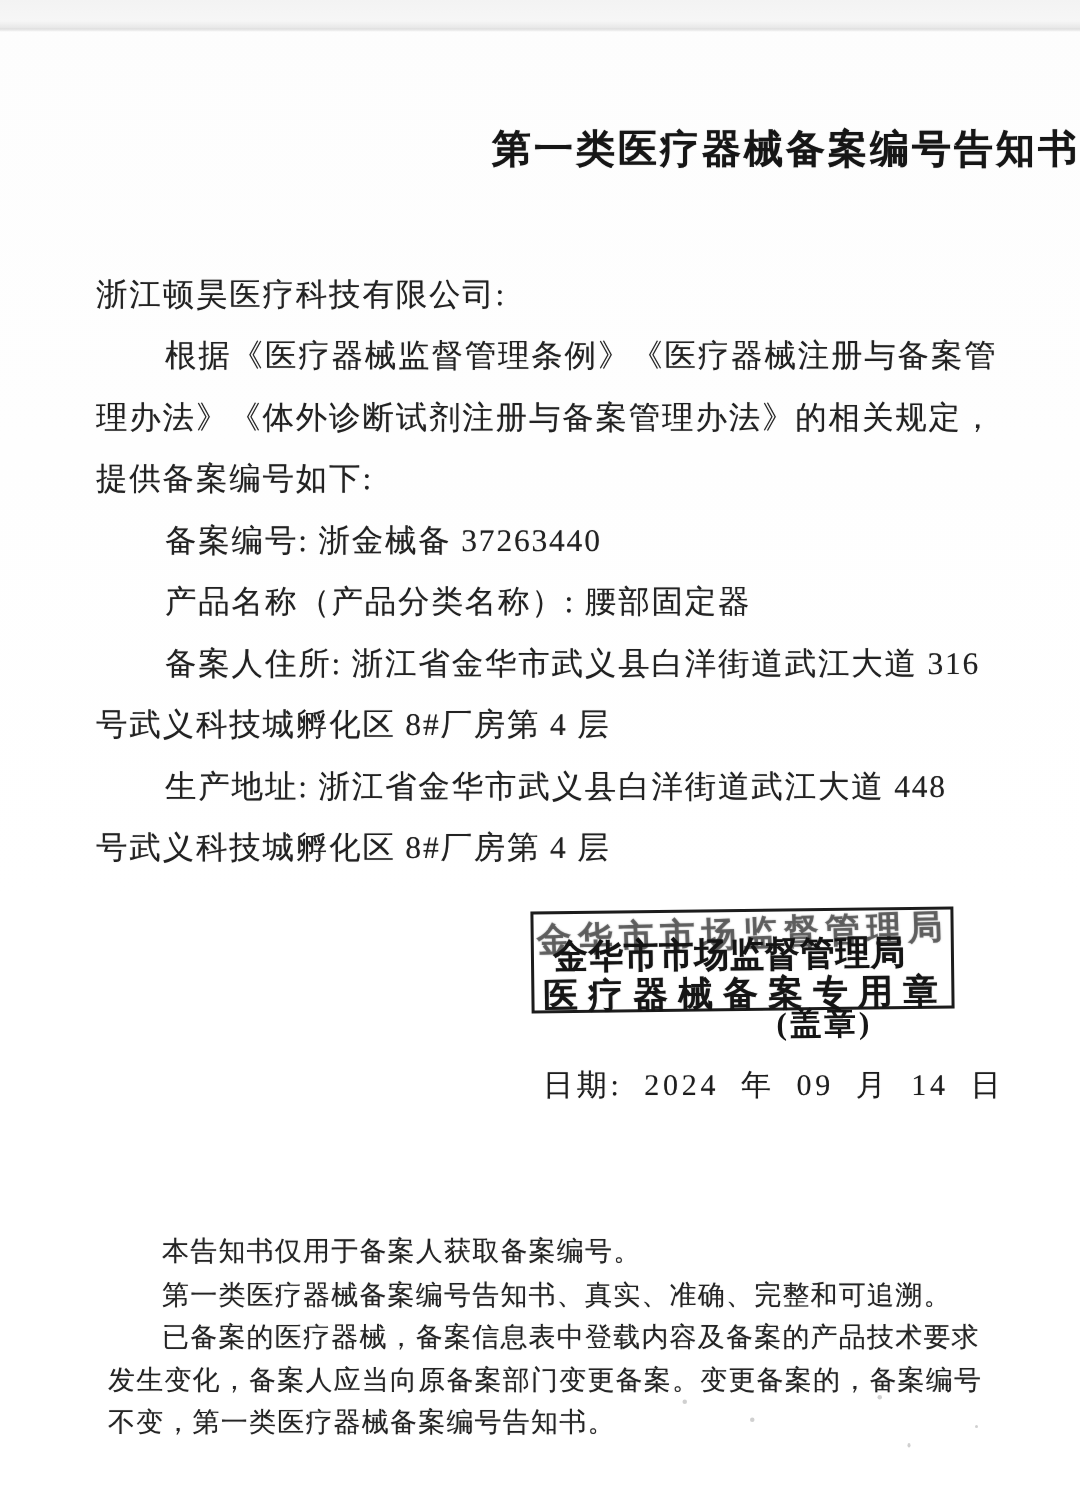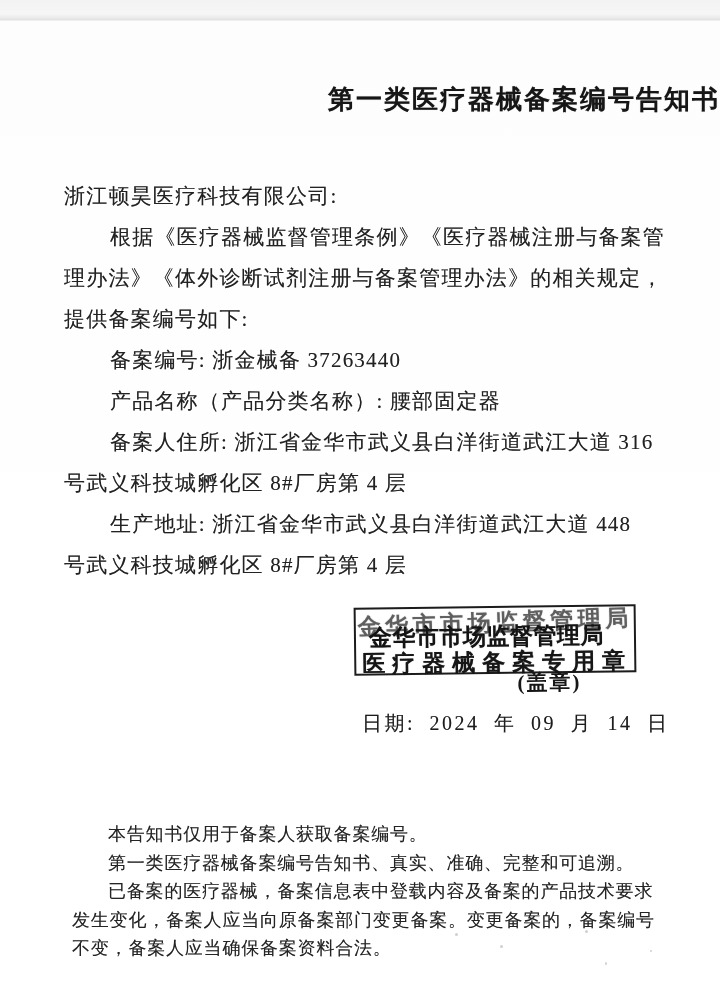--- a/index.html
+++ b/index.html
@@ -164,21 +164,21 @@
     <div class="stamp-line3">(盖章)</div>
   </div>
 
   <div class="date-line">日期: 2024 年 09 月 14 日</div>
 
   <div class="notes-block">
     <div class="note-line note-indent">本告知书仅用于备案人获取备案编号。</div>
     <div class="note-line note-indent">第一类医疗器械备案编号告知书、真实、准确、完整和可追溯。</div>
     <div class="note-line note-indent">已备案的医疗器械，备案信息表中登载内容及备案的产品技术要求</div>
     <div class="note-line">发生变化，备案人应当向原备案部门变更备案。变更备案的，备案编号</div>
-    <div class="note-line">不变，备案人应当确保备案资料合法。</div>
+    <div class="note-line">不变，第一类医疗器械备案编号告知书。</div>
   </div>
 
   <div class="speck" style="left:455px; top:933px; width:3px; height:3px;"></div>
   <div class="speck" style="left:585px; top:930px; width:3px; height:3px;"></div>
   <div class="speck" style="left:500px; top:945px; width:3px; height:3px;"></div>
   <div class="speck" style="left:650px; top:950px; width:2px; height:2px;"></div>
   <div class="speck" style="left:605px; top:962px; width:2px; height:3px;"></div>
 </div>
 
 </body></html>

